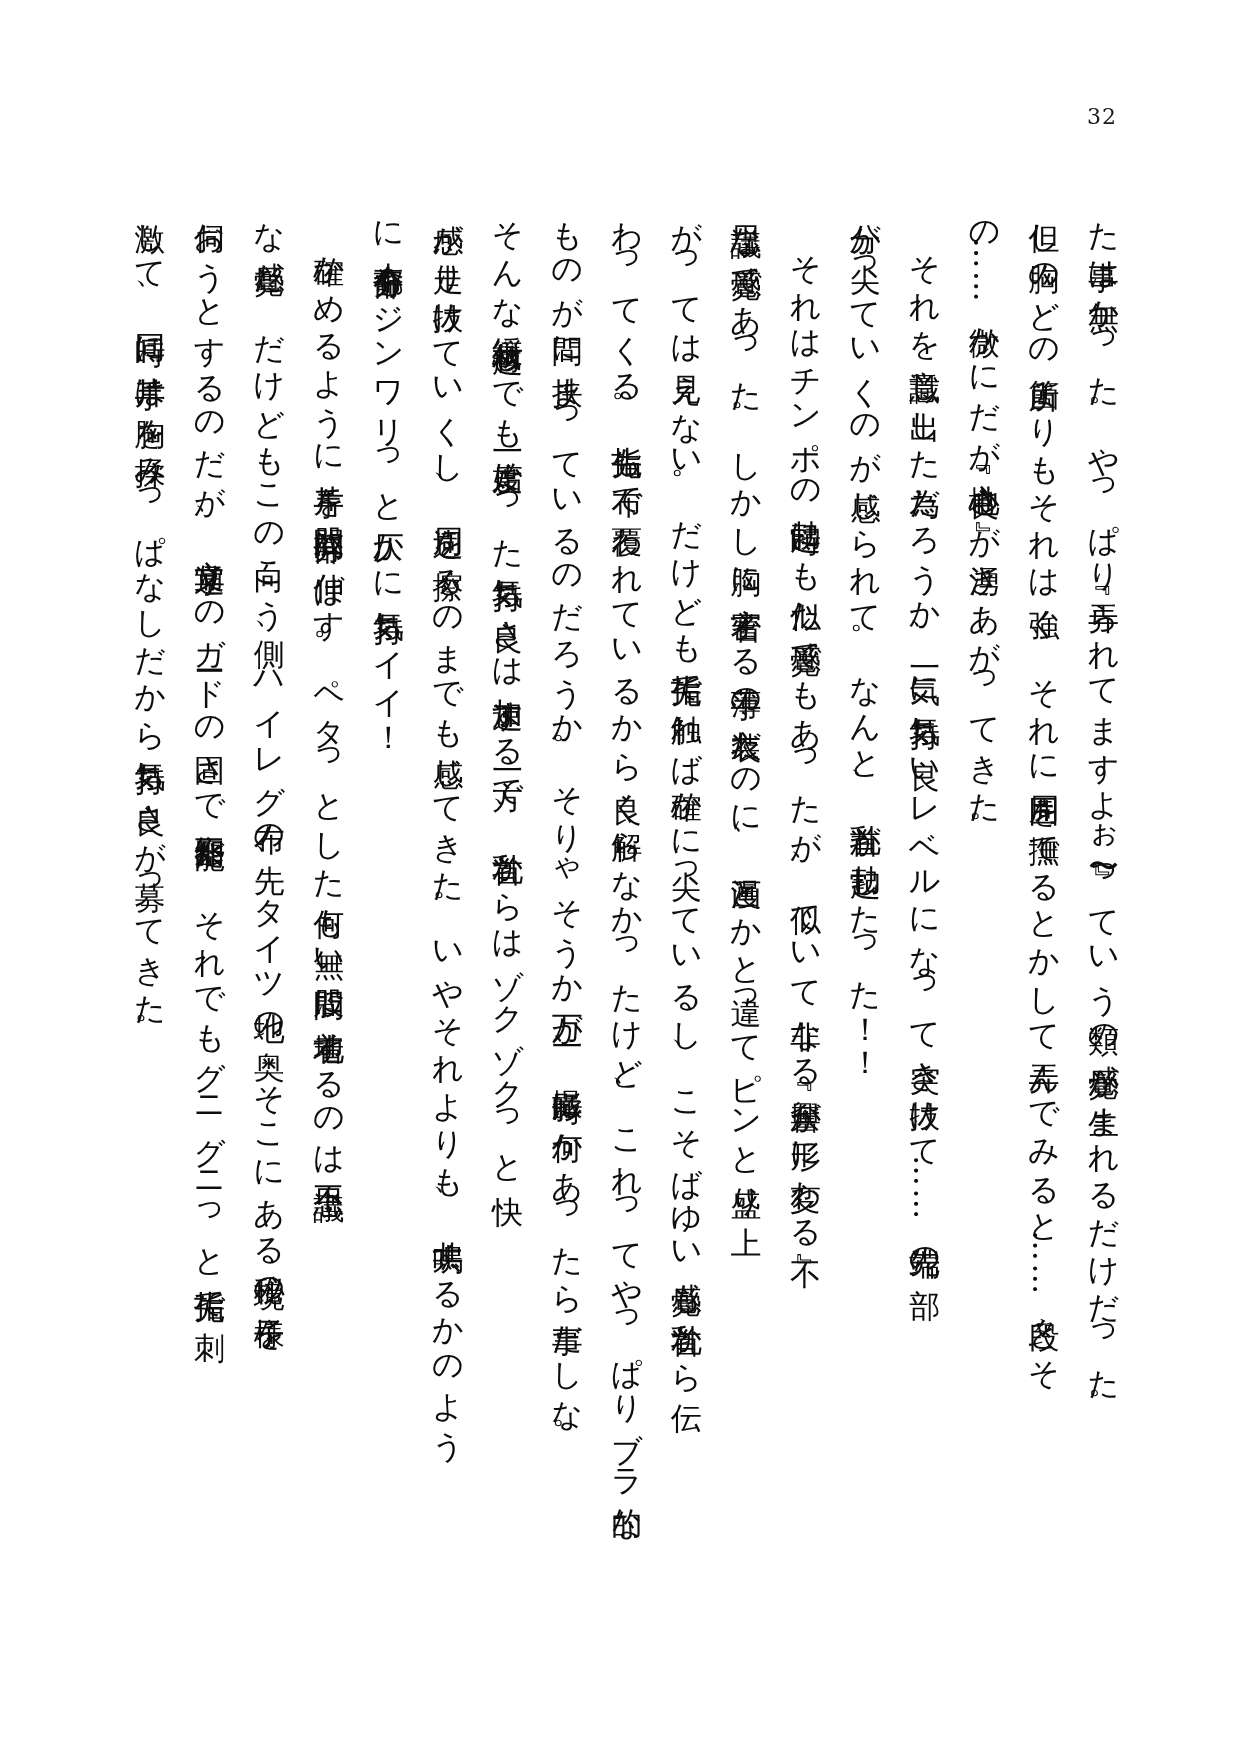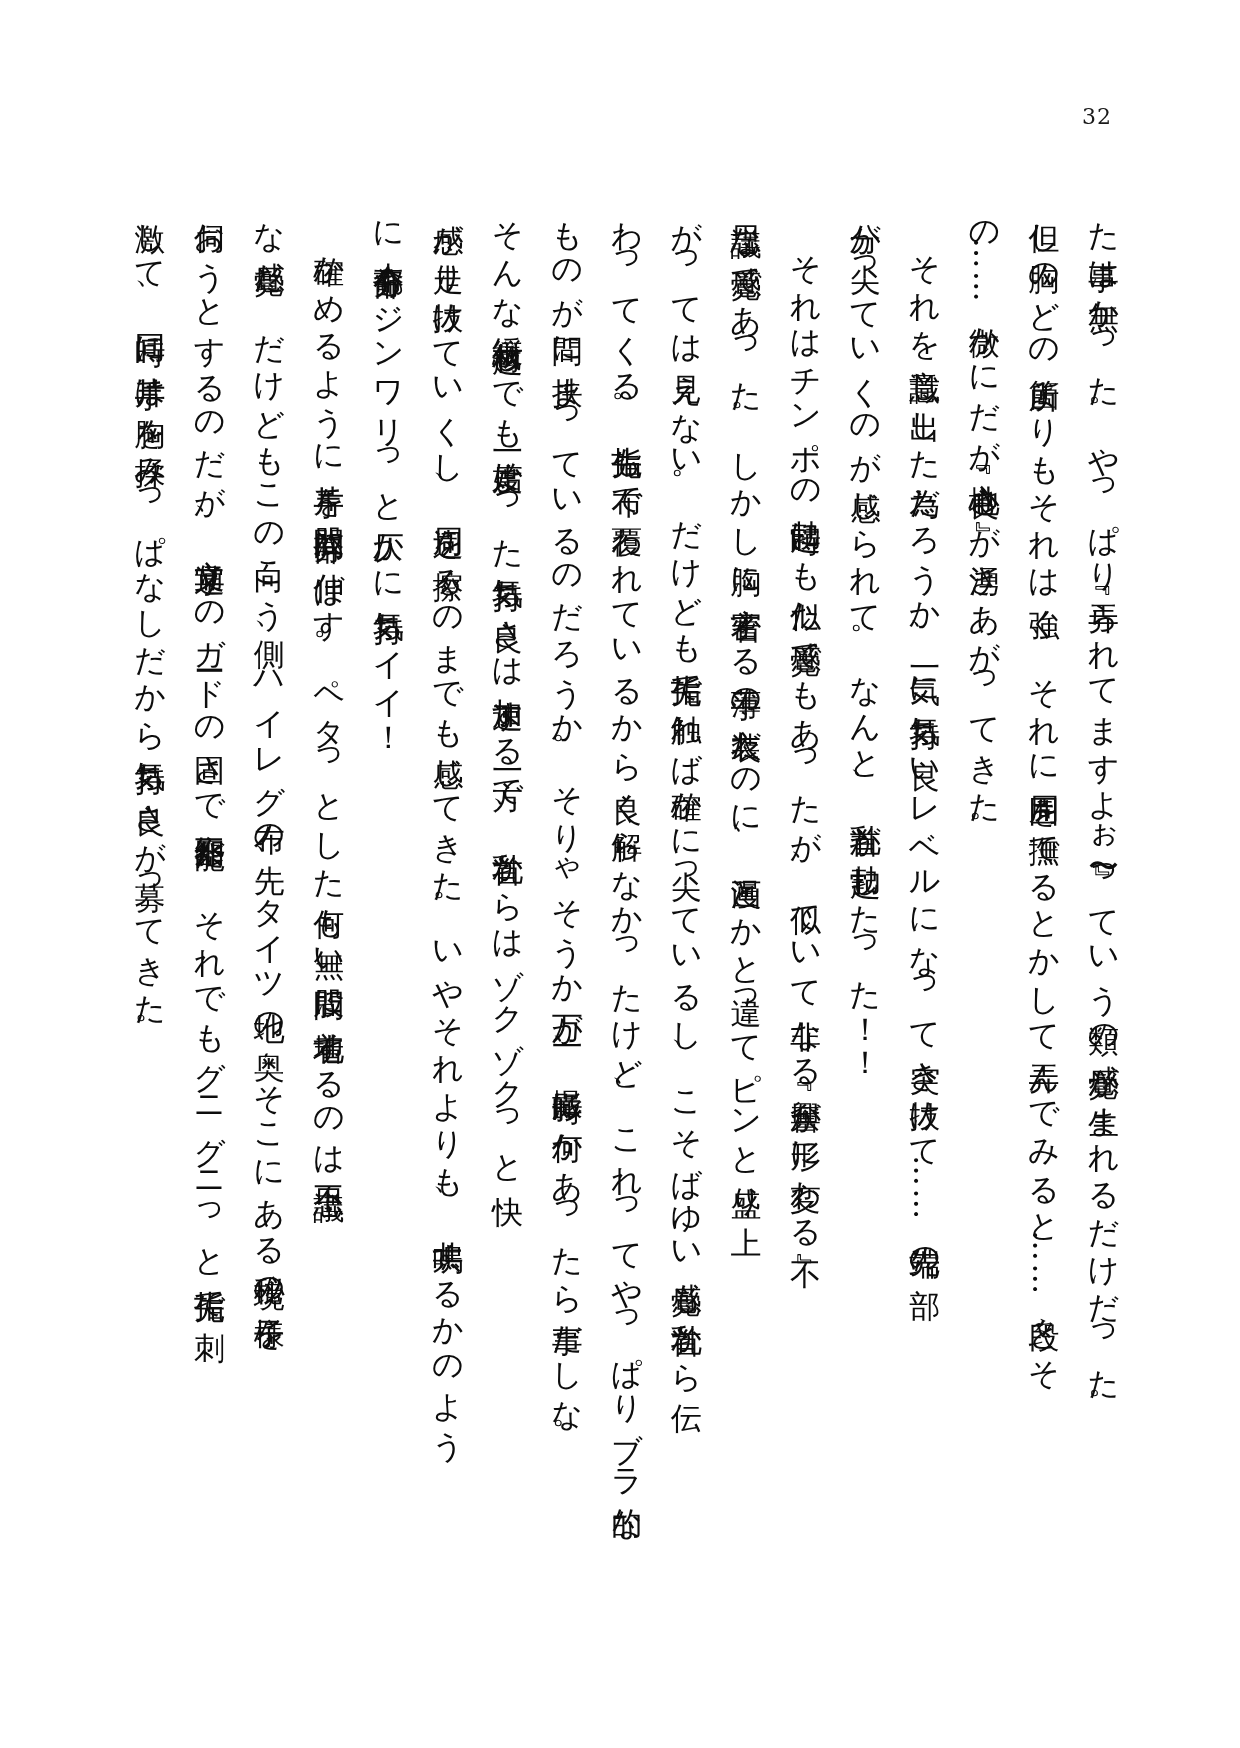--- a/index.html
+++ b/index.html
@@ -13,20 +13,21 @@
     height: 1748px;
     background: #ffffff;
     overflow: hidden;
     font-family: "DejaVu Serif", "Liberation Serif", serif;
   }
   .page-number {
     position: absolute;
     top: 104px;
     right: 118px;
     width: 40px;
+    text-align: center;
     font-size: 22px;
     color: #1a1a1a;
     letter-spacing: 1px;
     margin-left: 36px;
   }
   .text-block {
     position: absolute;
     top: 200px;
     right: 107px;
     height: 1404px;

